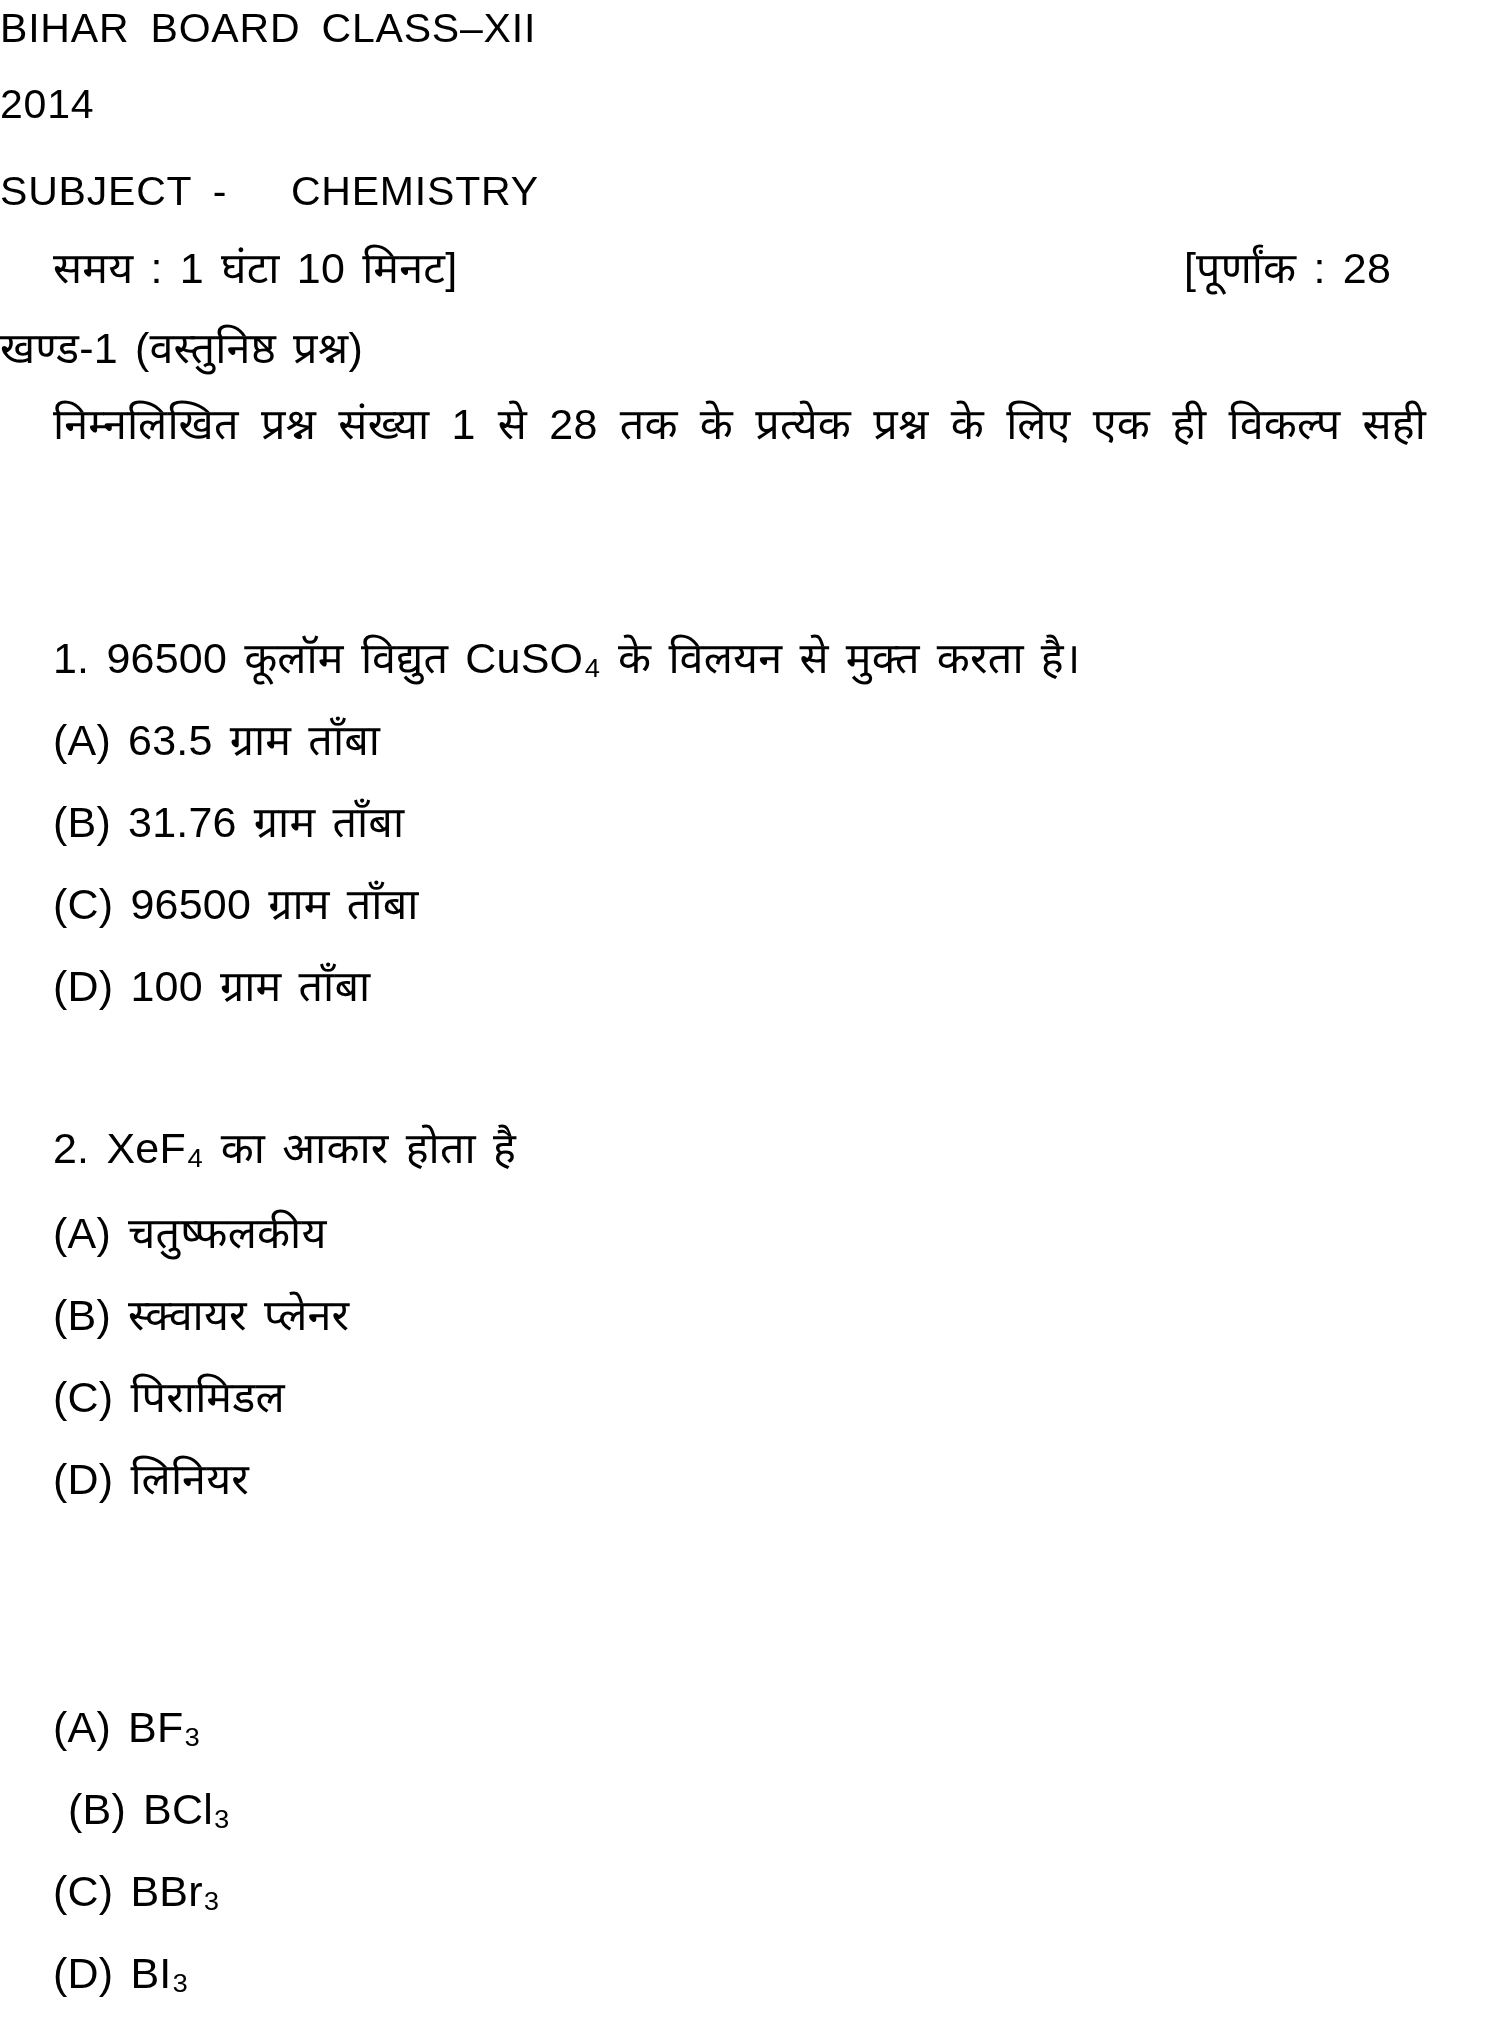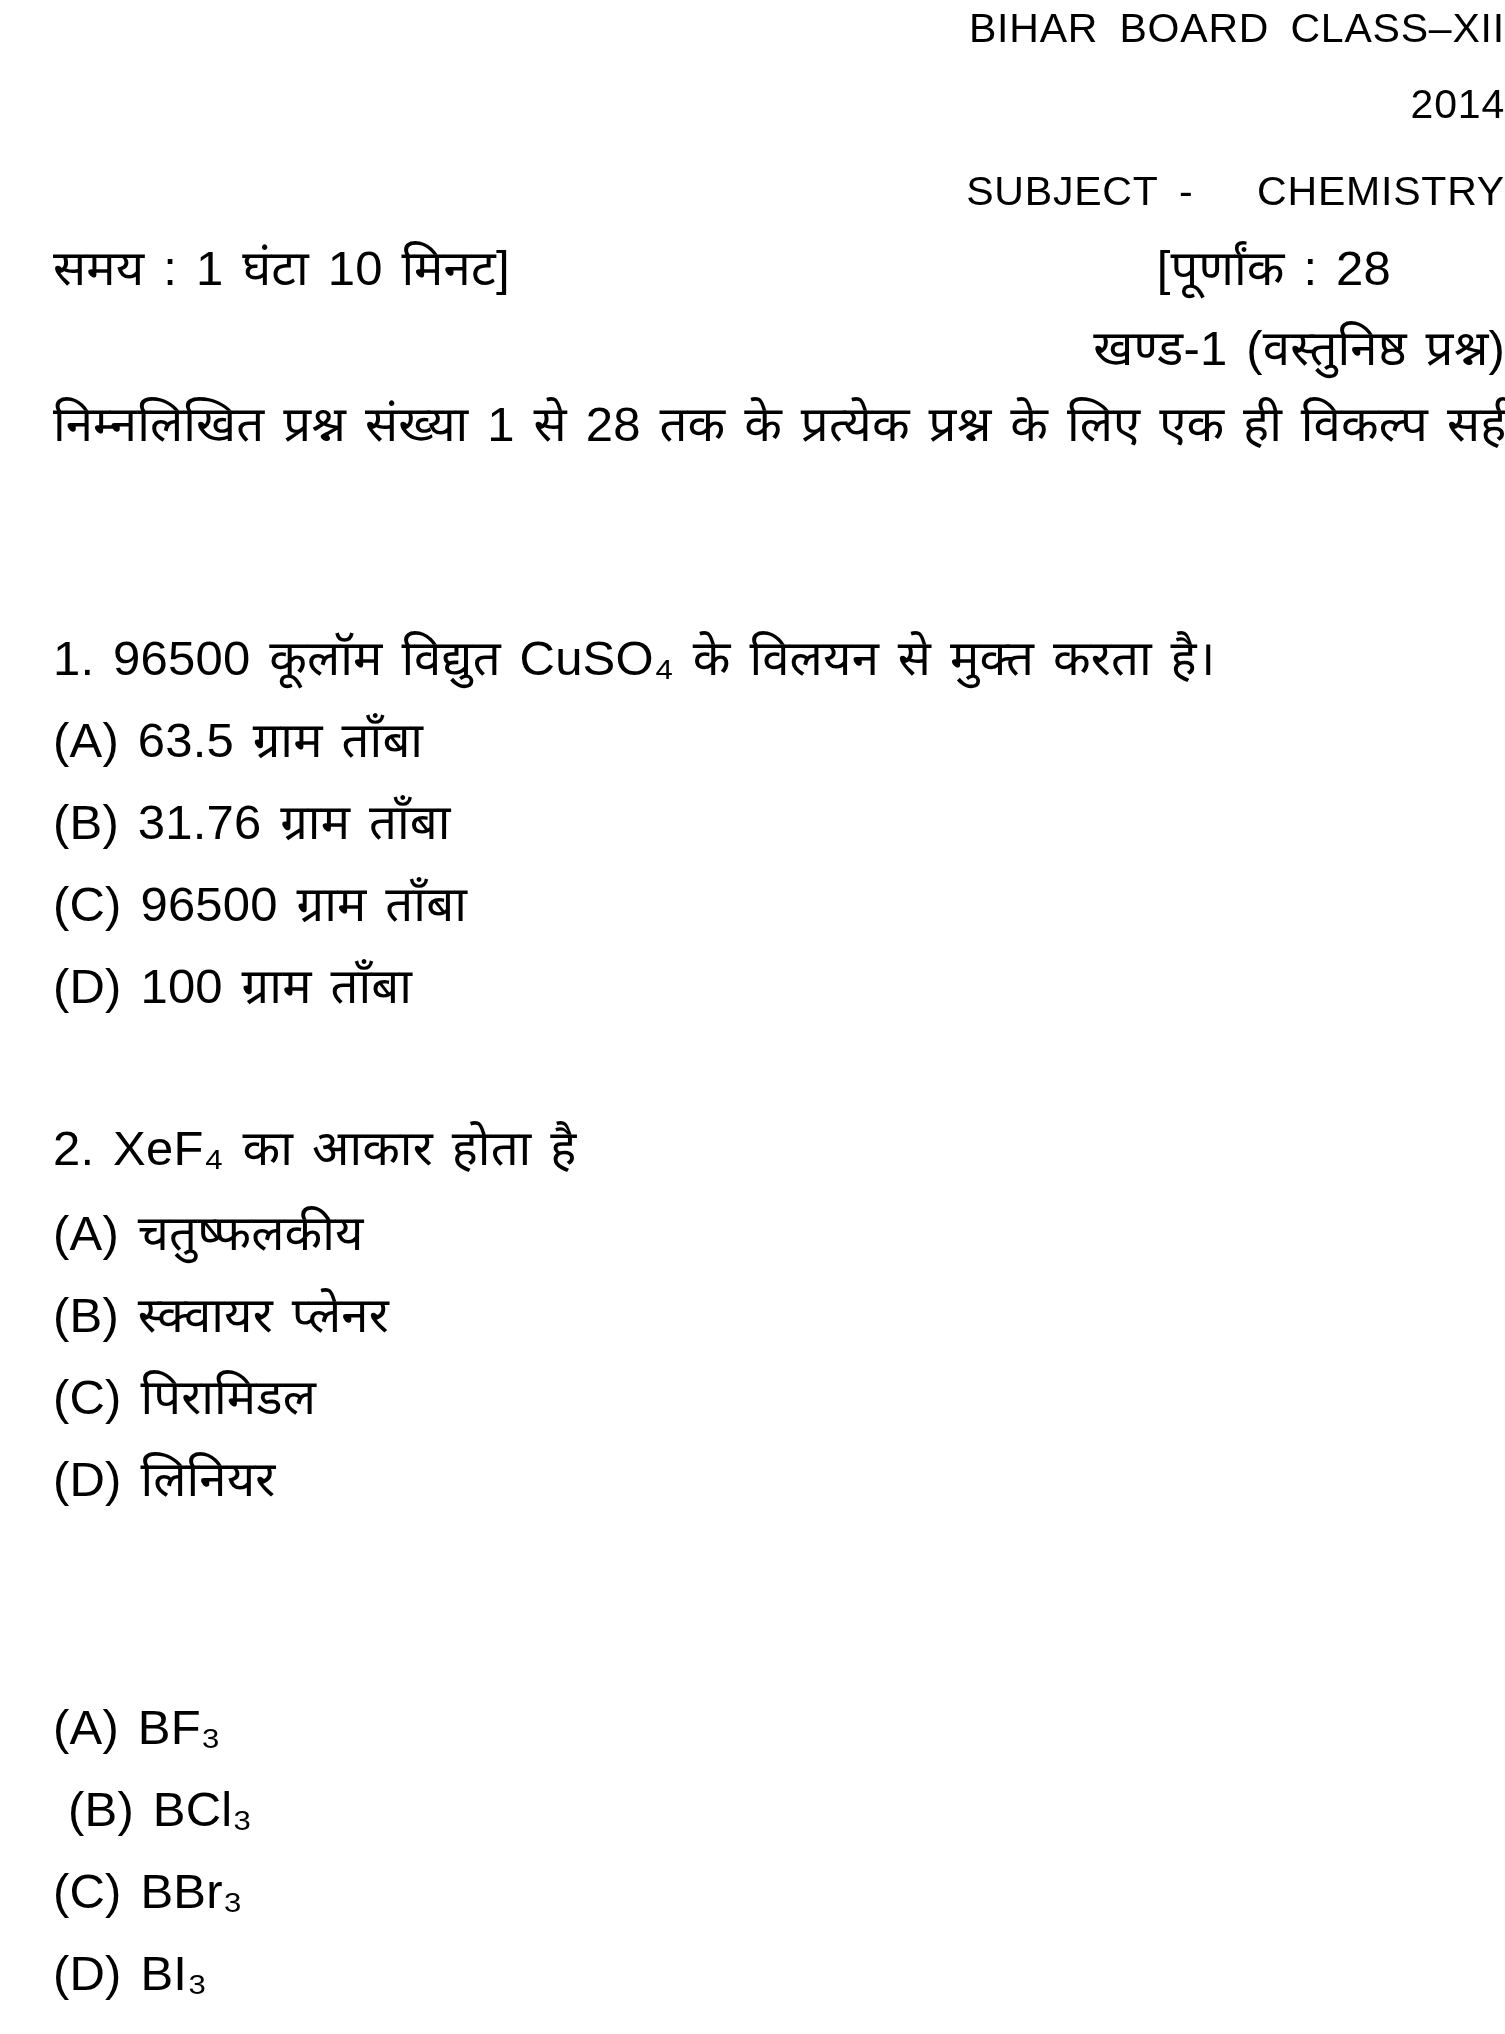--- a/index.html
+++ b/index.html
@@ -12,30 +12,30 @@
     width: 1505px;
     height: 2034px;
     background: #ffffff;
     color: #000000;
     font-family: "Liberation Sans", "DejaVu Sans", sans-serif;
     overflow: hidden;
   }
   .line {
     position: absolute;
     white-space: pre;
-    font-size: 49px;
+    font-size: 43px;
     line-height: 56px;
     color: #000000;
     word-spacing: 5px;
     letter-spacing: 0.2px;
   }
   .center {
     left: 0;
     width: 100%;
-    text-align: right;
+    text-align: left;
   }
   .header {
     font-size: 41px;
     word-spacing: 9px;
     letter-spacing: 0.8px;
   }
   .justify {
     white-space: pre;
     text-align: justify;
     text-align-last: justify;

